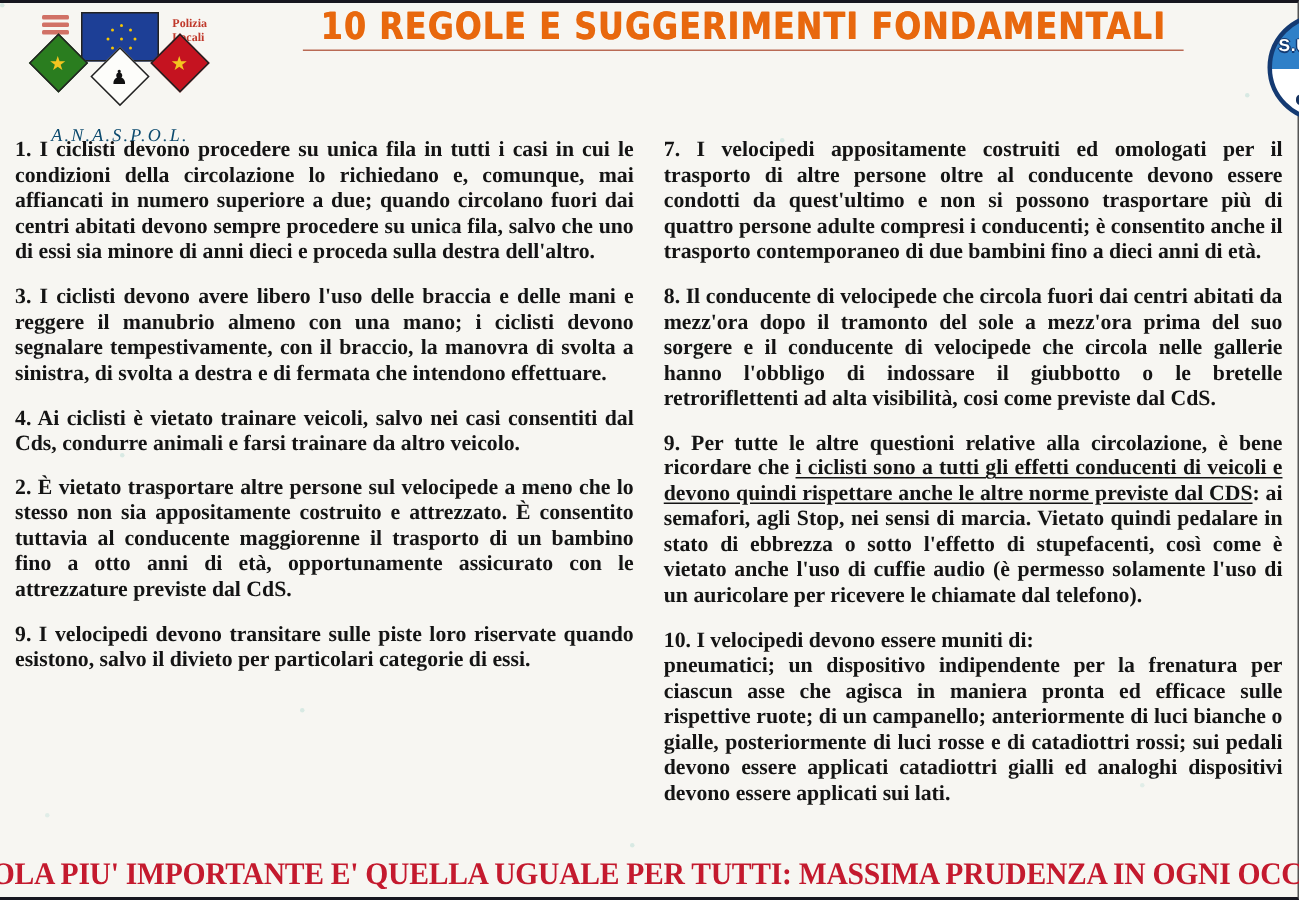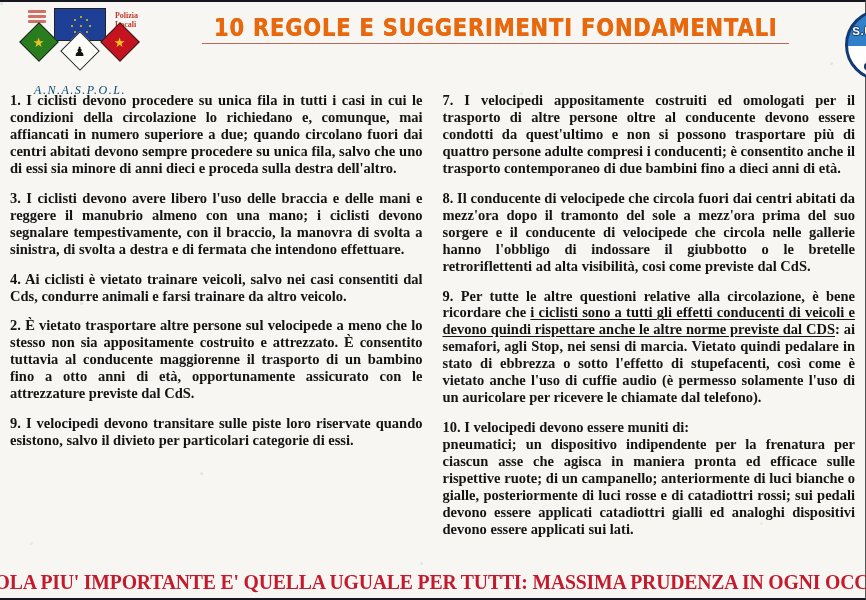--- a/index.html
+++ b/index.html
@@ -30,21 +30,21 @@
   .diamond > span { transform:rotate(-45deg); font-size:13px; line-height:1; }
   .diamond-green { left:11px; top:20px; background:#2a7d1f; color:#f3c520; }
   .diamond-red   { left:92px; top:20px; background:#c51320; color:#f3c520; }
   .diamond-white { left:52px; top:29px; background:#fdfdfa; color:#111; }
   .caption-bars { position:absolute; left:14px; top:2px; display:flex; flex-direction:column; gap:2px; }
   .caption-bars i { display:block; width:18px; height:3px; background:#c0392b; opacity:.7; border-radius:1px; }
   .caption-right { position:absolute; right:8px; top:3px; font-size:8px; line-height:1.15; color:#c0392b;
     font-weight:bold; white-space:pre-line; }
   .anaspol-name { margin-top:17px; font-size:12px; letter-spacing:1.5px; color:#0c4a6e;font-style:italic; }
 
-  .title-block { flex:1; text-align:center; padding-top:12px; font-family:"DejaVu Sans", sans-serif; }
+  .title-block { flex:1; text-align:center; padding-top:2px; font-family:"DejaVu Sans", sans-serif; }
   .title-row { line-height:1.05; }
   .title-line { display:inline-block; color:#e8680e; font-weight:bold; font-size:25px; letter-spacing:1px;
     transform:scaleX(.84); transform-origin:center; padding:1px 14px 2px;
     text-shadow:.6px 0 0 #e8680e; white-space:nowrap; }
   .title-line-1 { border-bottom:1px solid #b96a55; }
   .title-line-2 { border-bottom:1px solid #9a9aa2; }
 
   .sulpl { width:108px; padding-top:7px; display:flex; justify-content:center; }
   .sulpl-badge { position:relative; width:72px; height:72px; border-radius:50%; border:3px solid #143a72;
     background:linear-gradient(180deg,#2f80c8 0%, #2f80c8 52%, #ffffff 52%, #ffffff 100%); overflow:hidden; }

